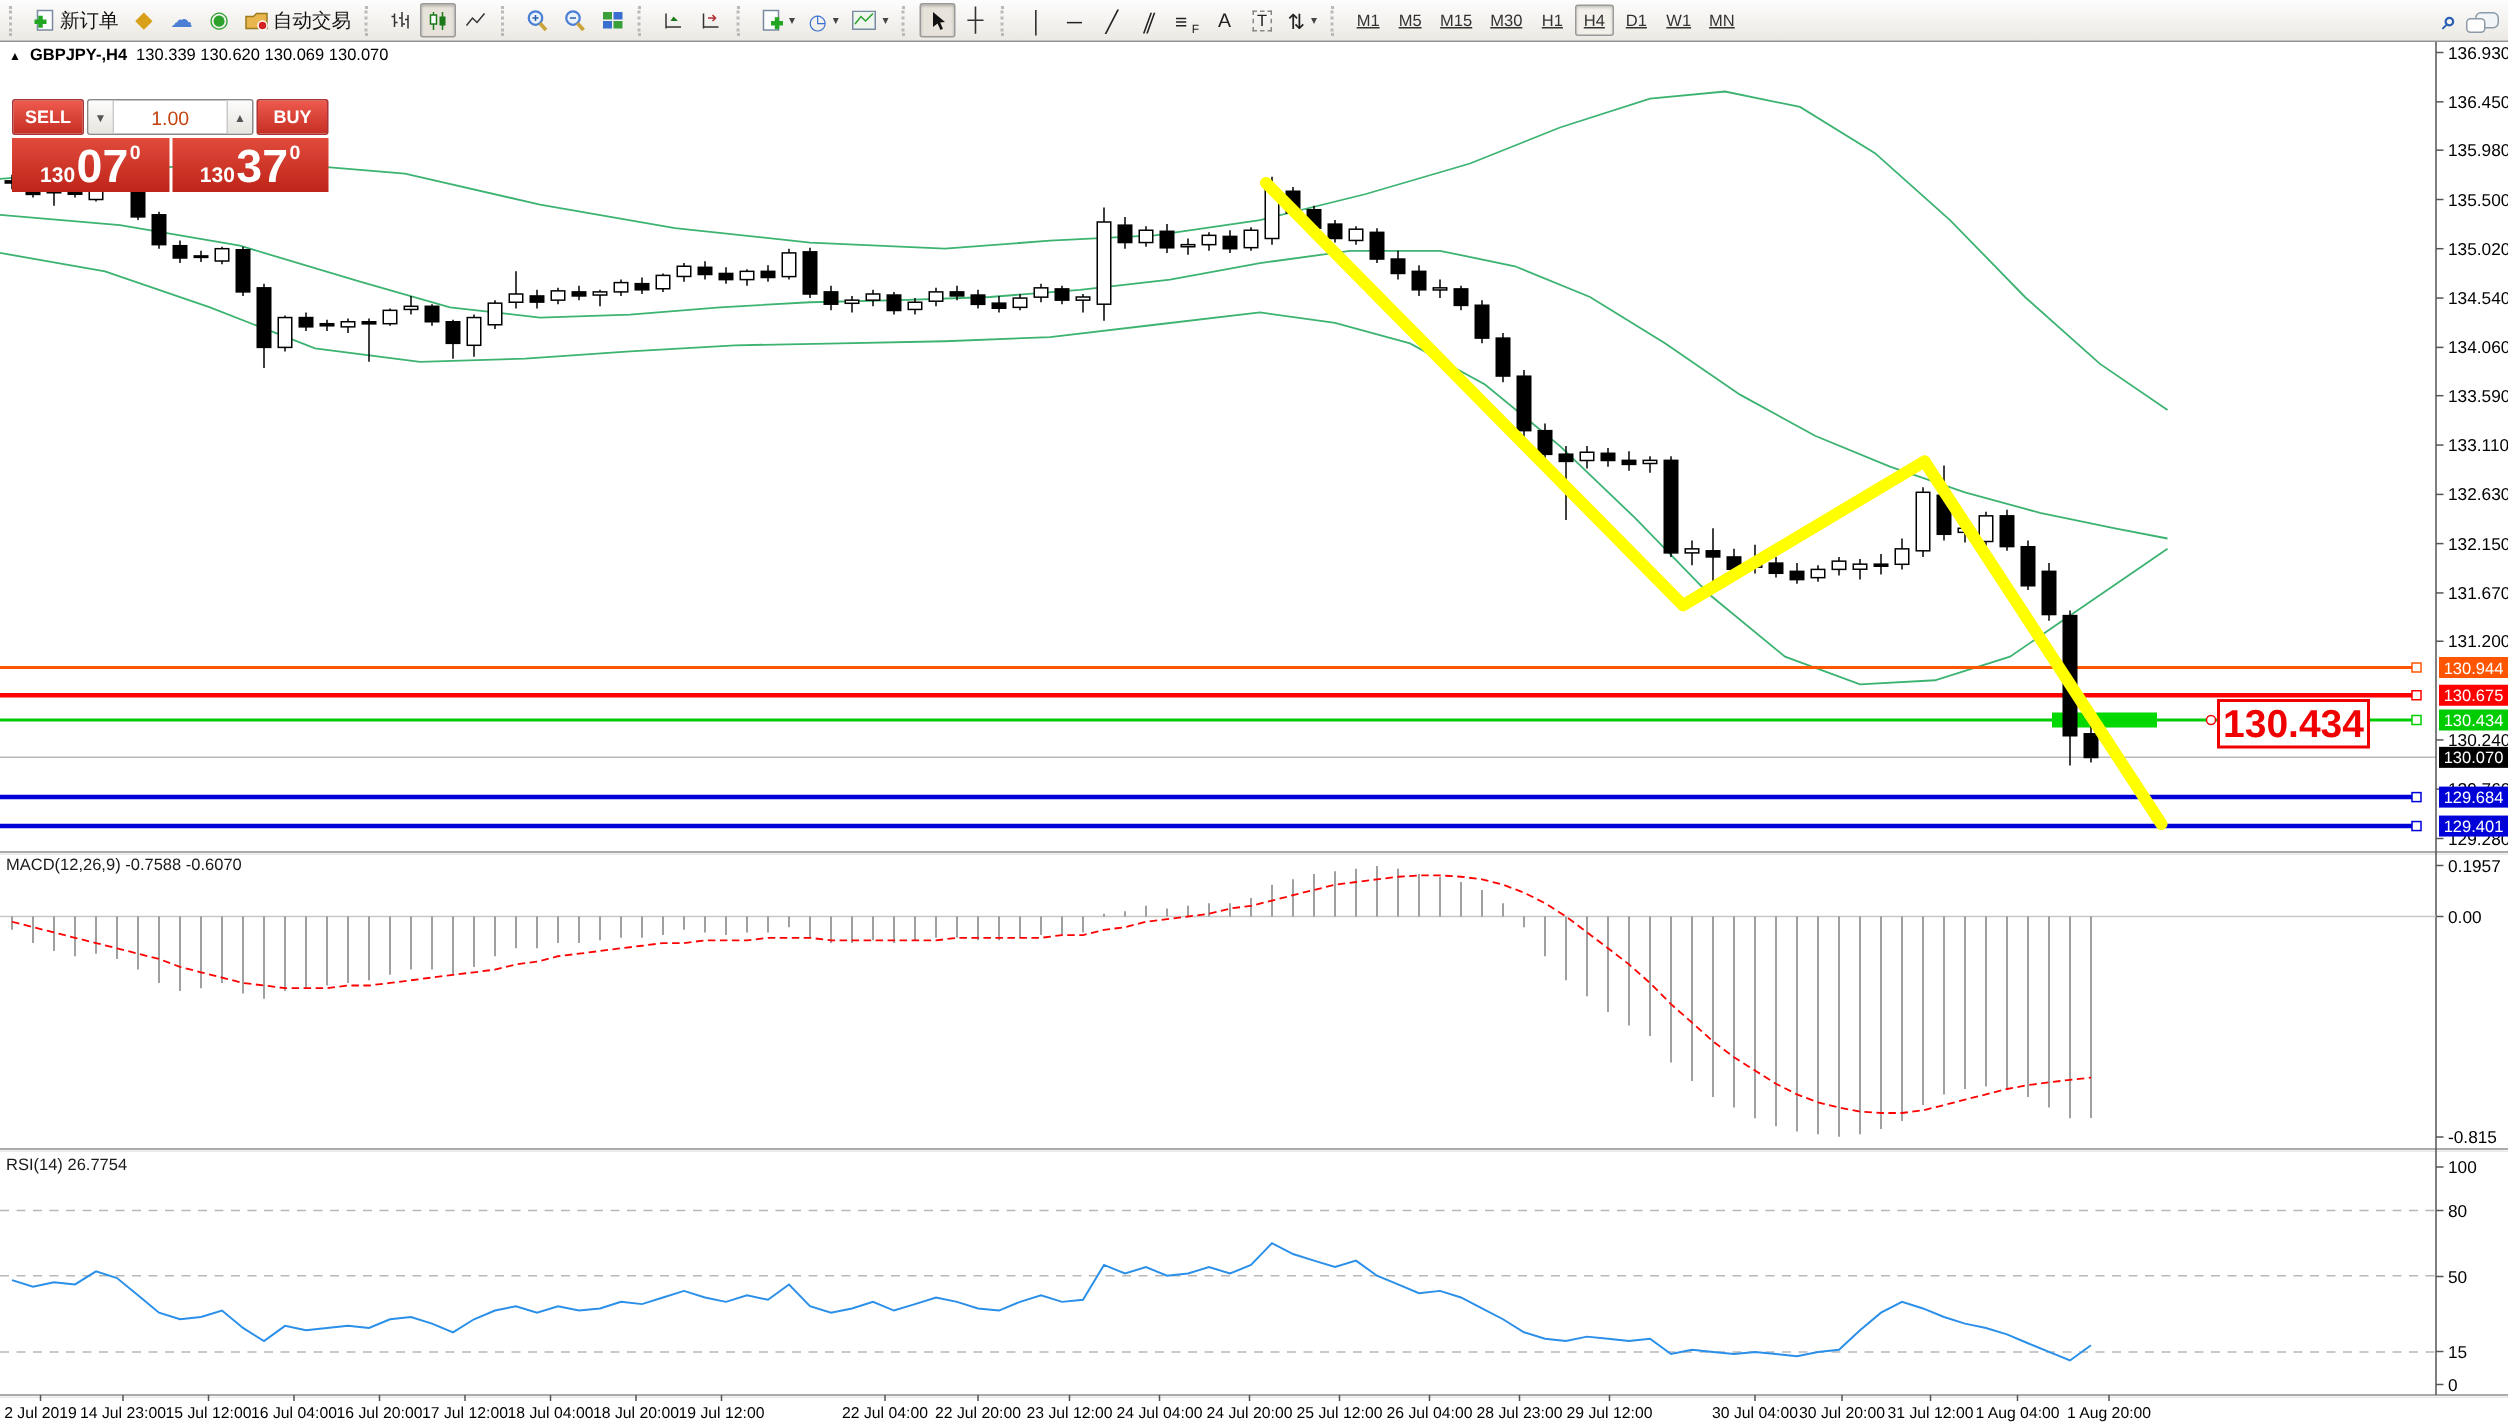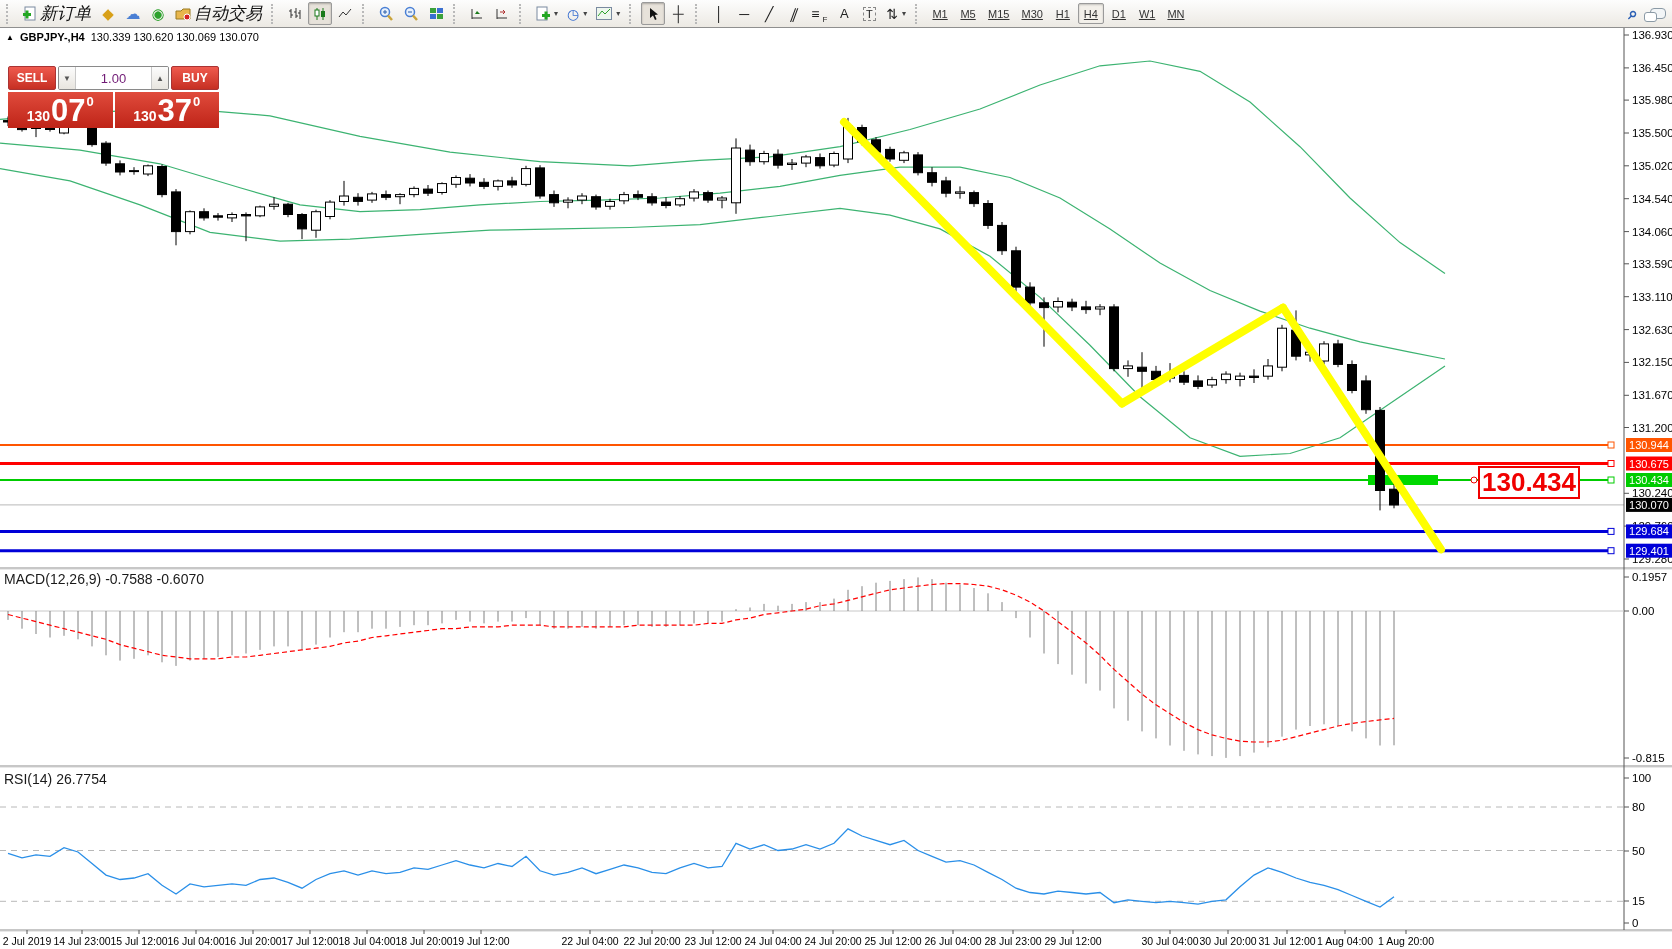--- a/index.html
+++ b/index.html
@@ -8,46 +8,46 @@
          font-family:"Liberation Sans",sans-serif;}
   
   .toolbar{position:absolute;left:0;top:0;width:1672px;height:28px;
            background:linear-gradient(#fdfdfd,#ece9e3);border-bottom:1px solid #8f8f8f;
            display:flex;align-items:center;padding:0 2px;gap:1px;font-size:12px;color:#222;}
   .grip{width:7px;height:20px;border-left:2px dotted #b9b9b9;margin:0 4px;}
   .tbtn{height:23px;min-width:24px;display:flex;align-items:center;justify-content:center;
         gap:3px;padding:0 3px;border:1px solid transparent;border-radius:2px;background:transparent;}
   .tbtn.pressed{border:1px solid #9a9a9a;background:#e7e2da;box-shadow:inset 0 1px 2px rgba(0,0,0,.25);}
   .tbtn .caret{font-size:8px;color:#444;margin-left:1px;}
-  .cn{font-size:17px;color:#111;font-style:italic;}
+  .cn{font-size:13px;color:#111;}
   .tf{height:21px;min-width:26px;padding:0 4px;display:flex;align-items:center;justify-content:center;
       font-size:11px;color:#333;border:1px solid transparent;border-radius:2px;text-decoration:underline;}
   .tf.pressed{border:1px solid #9a9a9a;background:#f3f0ea;box-shadow:inset 0 1px 2px rgba(0,0,0,.2);text-align:right;}
   .spacer{flex:1;}
   .glyph{font-size:14px;line-height:1;}
   .bubble{position:relative;width:16px;height:11px;border:1.5px solid #8b9aa6;border-radius:4px;background:#f2f5f7;}
   .bubble:after{content:"";position:absolute;left:-7px;top:3px;width:11px;height:8px;border:1.5px solid #8b9aa6;
                 border-radius:3px;background:#fff;}
   
   .symline{position:absolute;left:6px;top:31px;font-size:11px;color:#000;display:flex;gap:6px;align-items:center;}
   .symline .tri{font-size:8px;}
-  .paneLabel{position:absolute;font-size:14px;color:#1a1a1a;}
+  .paneLabel{position:absolute;font-size:11px;color:#1a1a1a;}
   .bigPrice{position:absolute;left:1478px;top:466px;width:102px;height:33px;border:2px solid #f00000;
             background:#fff;color:#f00000;font-size:26px;font-weight:600;text-align:center;line-height:29px;}
   
   .ocp{position:absolute;left:8px;top:46px;width:211px;margin-top:20px;}
   .ocp-row{display:flex;gap:2px;height:24px;}
   .btn-trade{flex:0 0 48px;border:1px solid #a33;border-radius:2px;color:#fff;font-size:12px;font-weight:bold;
              display:flex;align-items:center;justify-content:center;
              background:linear-gradient(#ef5a4e,#c62f23);}
   .vol-wrap{flex:1;display:flex;border:1px solid #8a8a8a;background:#fff;border-radius:2px;overflow:hidden;}
   .spin{width:17px;display:flex;align-items:center;justify-content:center;font-size:8px;color:#555;
         background:linear-gradient(#fcfcfc,#e8e5df);}
   .spin.l{border-right:1px solid #c9c9c9;} .spin.r{border-left:1px solid #c9c9c9;}
-  .vol{flex:1;display:flex;align-items:center;justify-content:center;font-size:13px;color:#701a75;}
+  .vol{flex:1;display:flex;align-items:center;justify-content:center;font-size:13px;color:#c2410c;}
   .tiles{display:flex;margin-top:2px;height:36px;gap:2px;}
   .tile{flex:1;background:linear-gradient(#e04b3c,#bf2418);display:flex;align-items:flex-end;
         justify-content:center;color:#fff;padding-bottom:2px;}
   .tile .sm{font-size:14px;font-weight:bold;line-height:1.45;}
   .tile .lg{font-size:31px;font-weight:bold;line-height:1;margin:0 1px;}
   .tile .sup{font-size:13px;font-weight:bold;align-self:flex-start;line-height:1.6;}
   svg text{font-family:"Liberation Sans",sans-serif;}
   
   .isvg{display:block;}
 </style>

